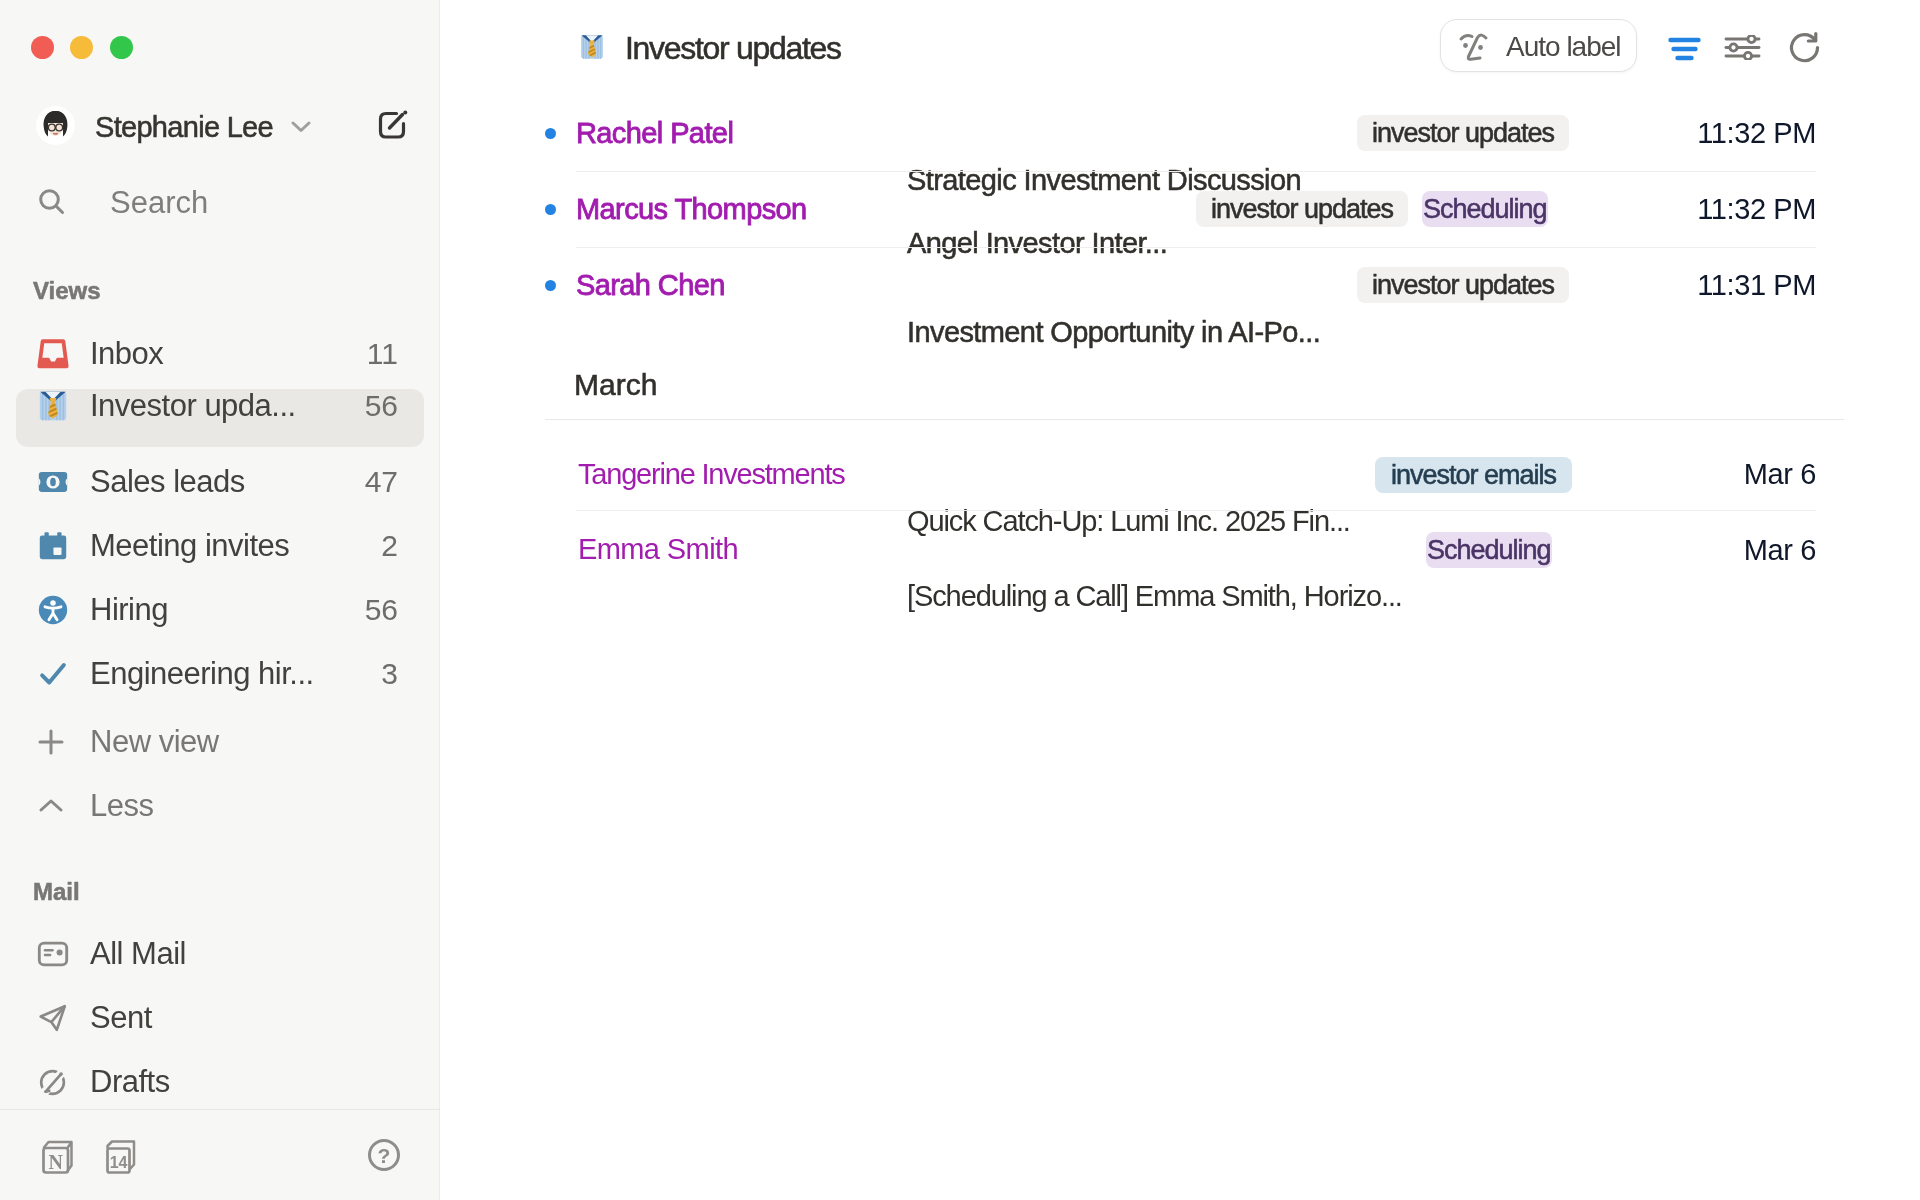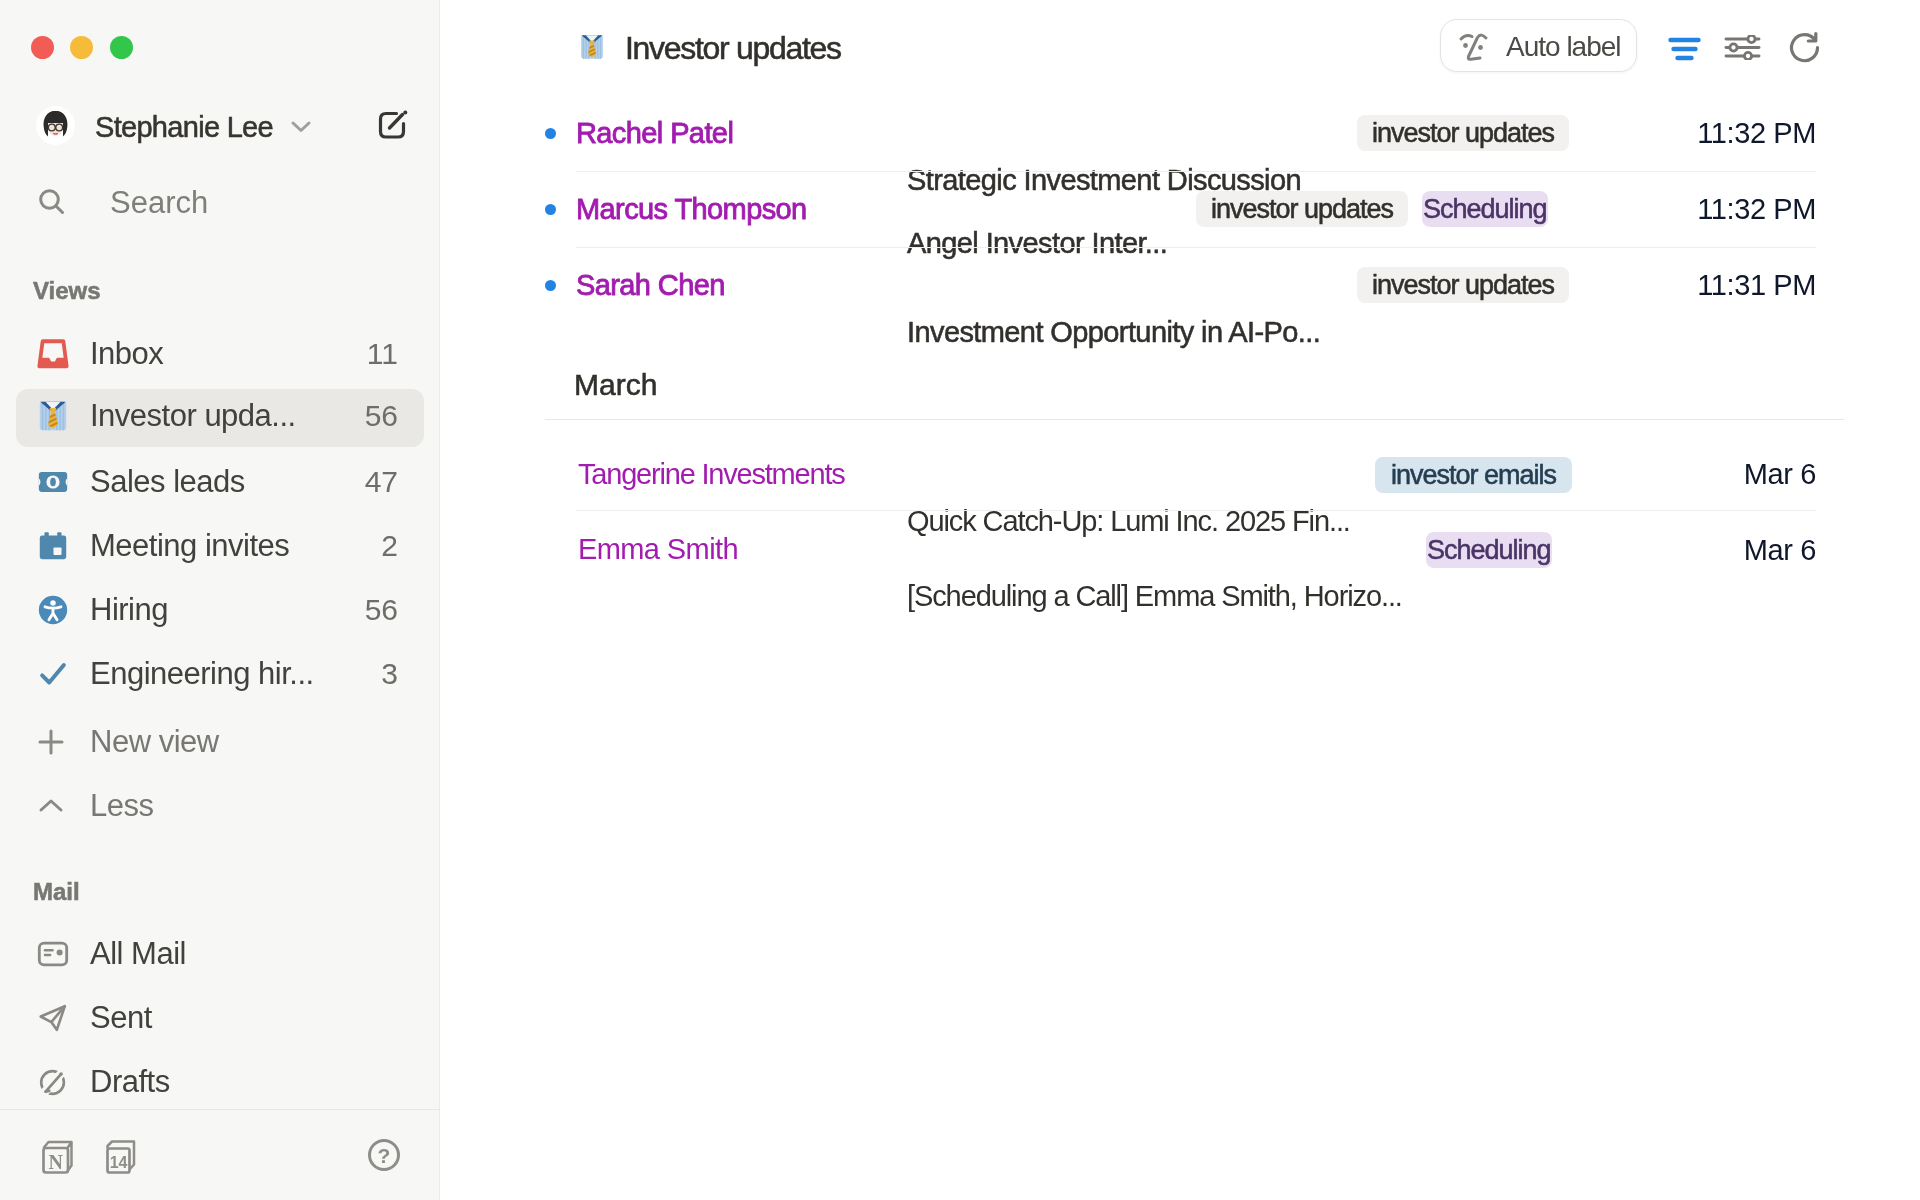--- a/index.html
+++ b/index.html
@@ -91,21 +91,21 @@
   <div class="abs" style="left:16px; top:389px; width:408px; height:58px; border-radius:12px; background:#e9e8e5;"></div>
 
   <div class="sitem" style="top:322px;">
     <svg class="ic" width="34" height="34" viewBox="0 0 36 36">
       <path d="M7 4.5 L29 4.5 L32.5 31 L3.5 31 Z" fill="none" stroke="#e25a50" stroke-width="4" stroke-linejoin="round"></path>
       <path d="M4.6 22.8 L13.4 22.8 L15.4 26.8 L20.6 26.8 L22.6 22.8 L31.4 22.8 L32.4 30.4 L3.6 30.4 Z" fill="#e25a50" stroke="#e25a50" stroke-width="1.8" stroke-linejoin="round"></path>
     </svg>
     <div class="txt">Inbox</div>
       <div class="cnt">11</div>
   </div>
-  <div class="sitem" style="top:384px;">
+  <div class="sitem" style="top:374px;">
     <svg class="ic" width="34" height="34" viewBox="0 0 36 36">
         <use href="#tie"></use>
       </svg>
     <div class="txt">Investor upda...</div>
       <div class="cnt">56</div>
   </div>
   <div class="sitem" style="top:450px;">
     <svg class="ic" width="34" height="34" viewBox="0 0 36 36">
       <rect x="3" y="7.5" width="30" height="21" rx="3" fill="#4f87ad"></rect>
       <circle cx="18" cy="18" r="7" fill="#f7f7f5"></circle>

